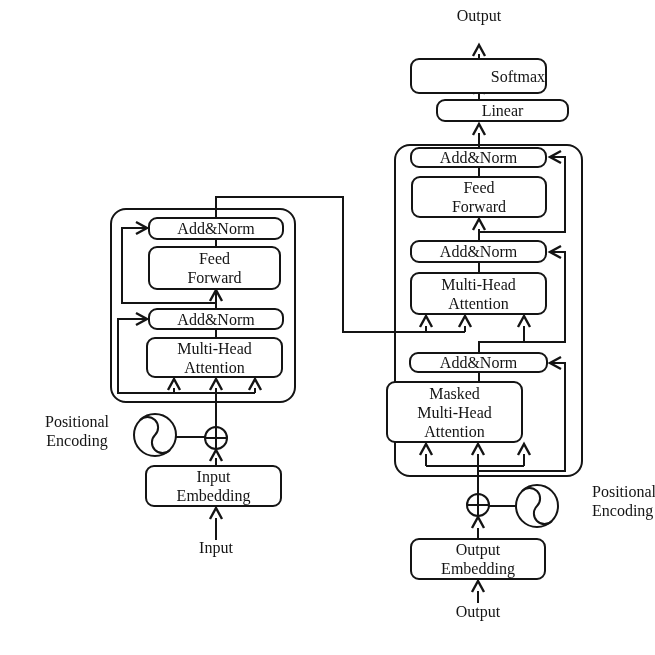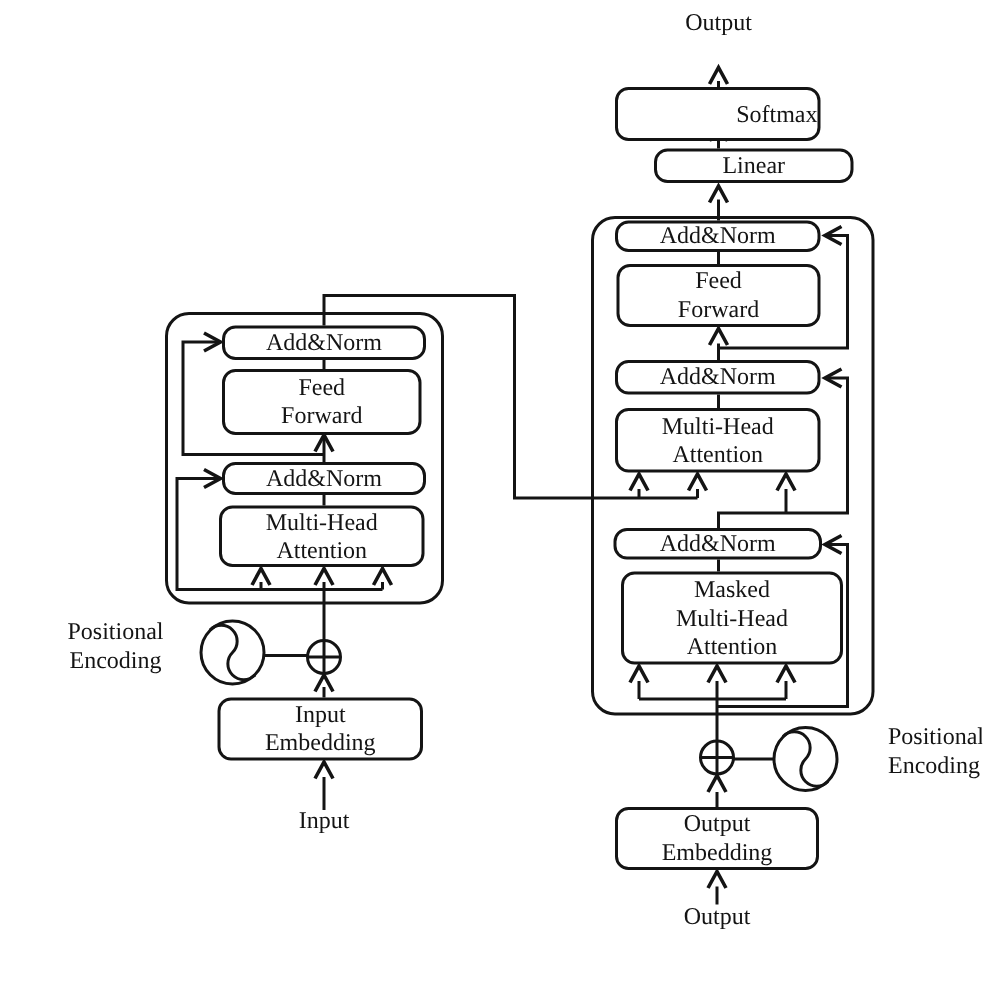--- a/index.html
+++ b/index.html
@@ -149,21 +149,21 @@
   <div class="box" style="left:410px;top:240px;width:137px;height:23px;">
     <div>Add&amp;Norm</div>
   </div>
   <div class="box" style="left:410px;top:272px;width:137px;height:43px;">
     <div>Multi-Head</div>
     <div>Attention</div>
   </div>
   <div class="box" style="left:409px;top:352px;width:139px;height:21px;">
     <div>Add&amp;Norm</div>
   </div>
-  <div class="box" style="left:414px;top:381px;width:148px;height:62px;">
+  <div class="box" style="left:386px;top:381px;width:137px;height:62px;">
     <div>Masked</div>
     <div>Multi-Head</div>
     <div>Attention</div>
   </div>
   <div class="box" style="left:410px;top:538px;width:136px;height:42px;">
     <div>Output</div>
     <div>Embedding</div>
   </div>
 
   <div class="txt" style="left:404px;top:6px;width:150px;">

